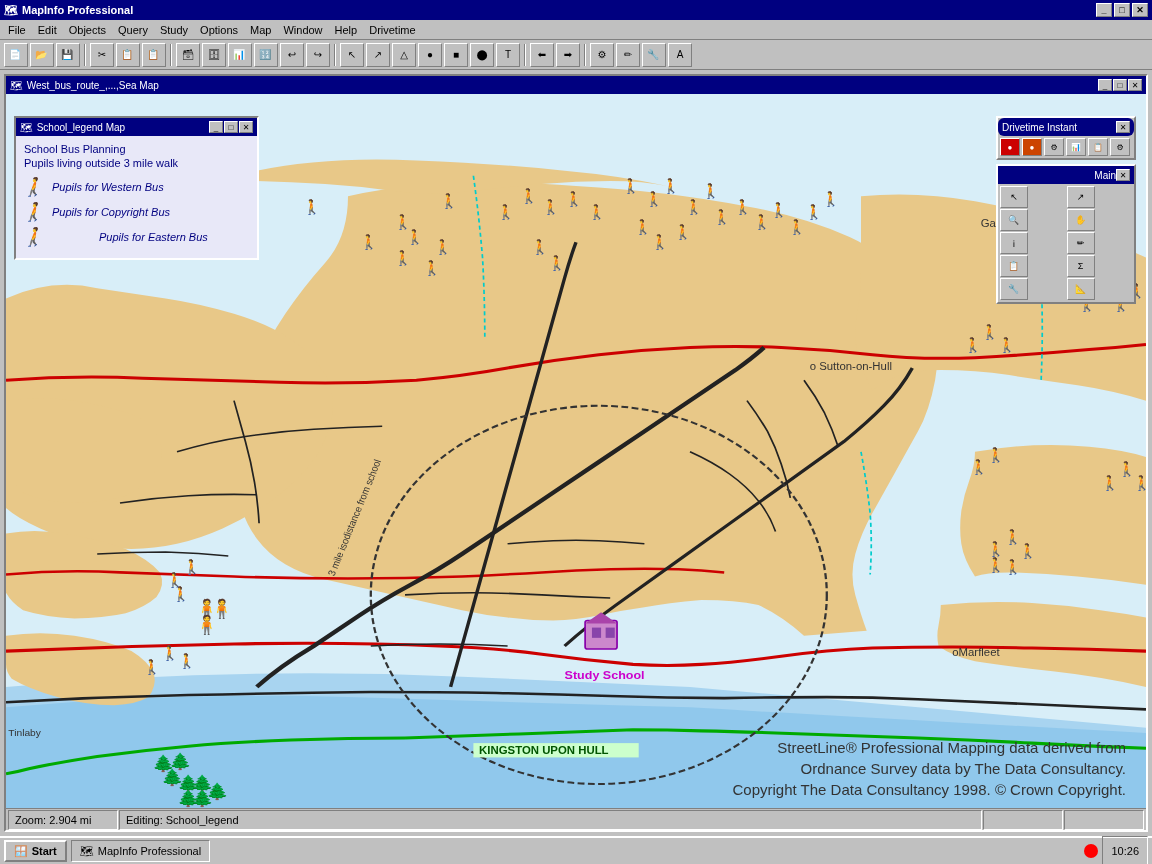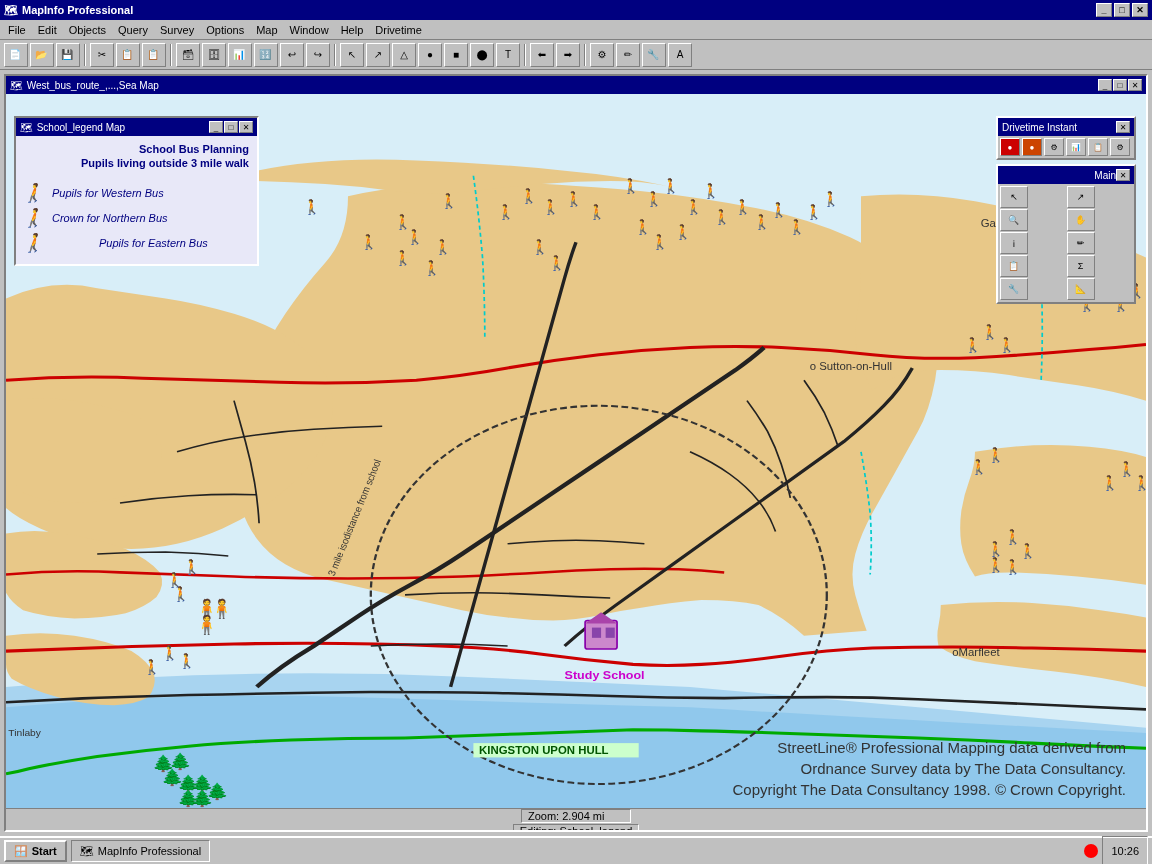--- a/index.html
+++ b/index.html
@@ -147,25 +147,25 @@
       justify-content: space-between;
       padding: 0 4px;
       font-size: 10px;
     }
     .legend-title-btns { display: flex; gap: 1px; }
     .legend-body {
       padding: 6px 8px;
       background: #e8e8f8;
     }
     .legend-header {
-      font-weight: bold;
+      font-weight: normal;
       font-size: 11px;
       color: #000080;
-      text-align: right;
-      margin-bottom: 12px;
+      text-align: left;
+      margin-bottom: 6px;
       line-height: 1.3;
     }
     .legend-item {
       display: flex;
       align-items: center;
       gap: 8px;
       margin-bottom: 5px;
       font-style: italic;
       font-size: 11px;
     }
@@ -193,20 +193,21 @@
     }
     .drivetime-title {
       background: #000080;
       color: white;
       height: 18px;
       display: flex;
       align-items: center;
       justify-content: space-between;
       padding: 0 4px;
       font-size: 10px;
+      border-radius: 6px;
     }
     .drivetime-body {
       padding: 2px;
       display: flex;
       gap: 2px;
       flex-wrap: wrap;
     }
     .dt-btn {
       width: 20px; height: 18px;
       background: #c0c0c0;
@@ -350,21 +351,21 @@
     <div class="title-btn">□</div>
     <div class="title-btn">✕</div>
   </div>
 </div>
 
 <div class="menu-bar">
   <span class="menu-item">File</span>
   <span class="menu-item">Edit</span>
   <span class="menu-item">Objects</span>
   <span class="menu-item">Query</span>
-  <span class="menu-item">Survey</span>
+  <span class="menu-item">Study</span>
   <span class="menu-item">Options</span>
   <span class="menu-item">Map</span>
   <span class="menu-item">Window</span>
   <span class="menu-item">Help</span>
   <span class="menu-item">Drivetime</span>
 </div>
 
 <div class="toolbar">
   <div class="tb-btn">📄</div>
   <div class="tb-btn">📂</div>
@@ -607,21 +608,21 @@
           <div class="legend-header">
             <span>School Bus Planning</span><br>
             <span>Pupils living outside 3 mile walk</span>
           </div>
           <div class="legend-item">
             <div class="legend-icon" style="color:#00aa00; font-size:18px;">🚶</div>
             <span style="color:#000080; font-style:italic;">Pupils for Western Bus</span>
           </div>
           <div class="legend-item">
             <div class="legend-icon" style="color:#cc2200; font-size:18px;">🚶</div>
-            <span style="color:#000080; font-style:italic;">Crown for Northern Bus</span>
+            <span style="color:#000080; font-style:italic;">Pupils for Copyright Bus</span>
           </div>
           <div class="legend-item">
             <div class="legend-icon" style="color:#00aacc; font-size:18px;">🚶</div>
             <span style="color:#000080; font-style:italic;margin-left:47px;">Pupils for Eastern Bus</span>
           </div>
         </div>
       </div>
 
       <div class="right-panel">
         <div class="drivetime-window">
@@ -654,21 +655,21 @@
             <div class="mt-btn">📋</div>
             <div class="mt-btn">Σ</div>
             <div class="mt-btn">🔧</div>
             <div class="mt-btn">📐</div>
           </div>
         </div>
       </div>
 
     </div>
 
-    <div class="status-bar" style="position:absolute; bottom:0; left:0; right:0; height:22px; background:#c0c0c0; border-top:1px solid #808080; display:flex; align-items:center; gap:1px; padding:0 2px;flex-direction:column;">
+    <div class="status-bar" style="position:absolute; bottom:0; left:0; right:0; height:22px; background:#c0c0c0; border-top:1px solid #808080; display:flex; align-items:center; gap:1px; padding:0 2px;">
       <div class="status-item" style="min-width:110px;">Zoom: 2.904 mi</div>
       <div class="status-item grow">Editing: School_legend</div>
       <div class="status-item" style="min-width:80px;"></div>
       <div class="status-item" style="min-width:80px;"></div>
     </div>
   </div>
 </div>
 
 <div class="taskbar">
   <div class="start-btn">

